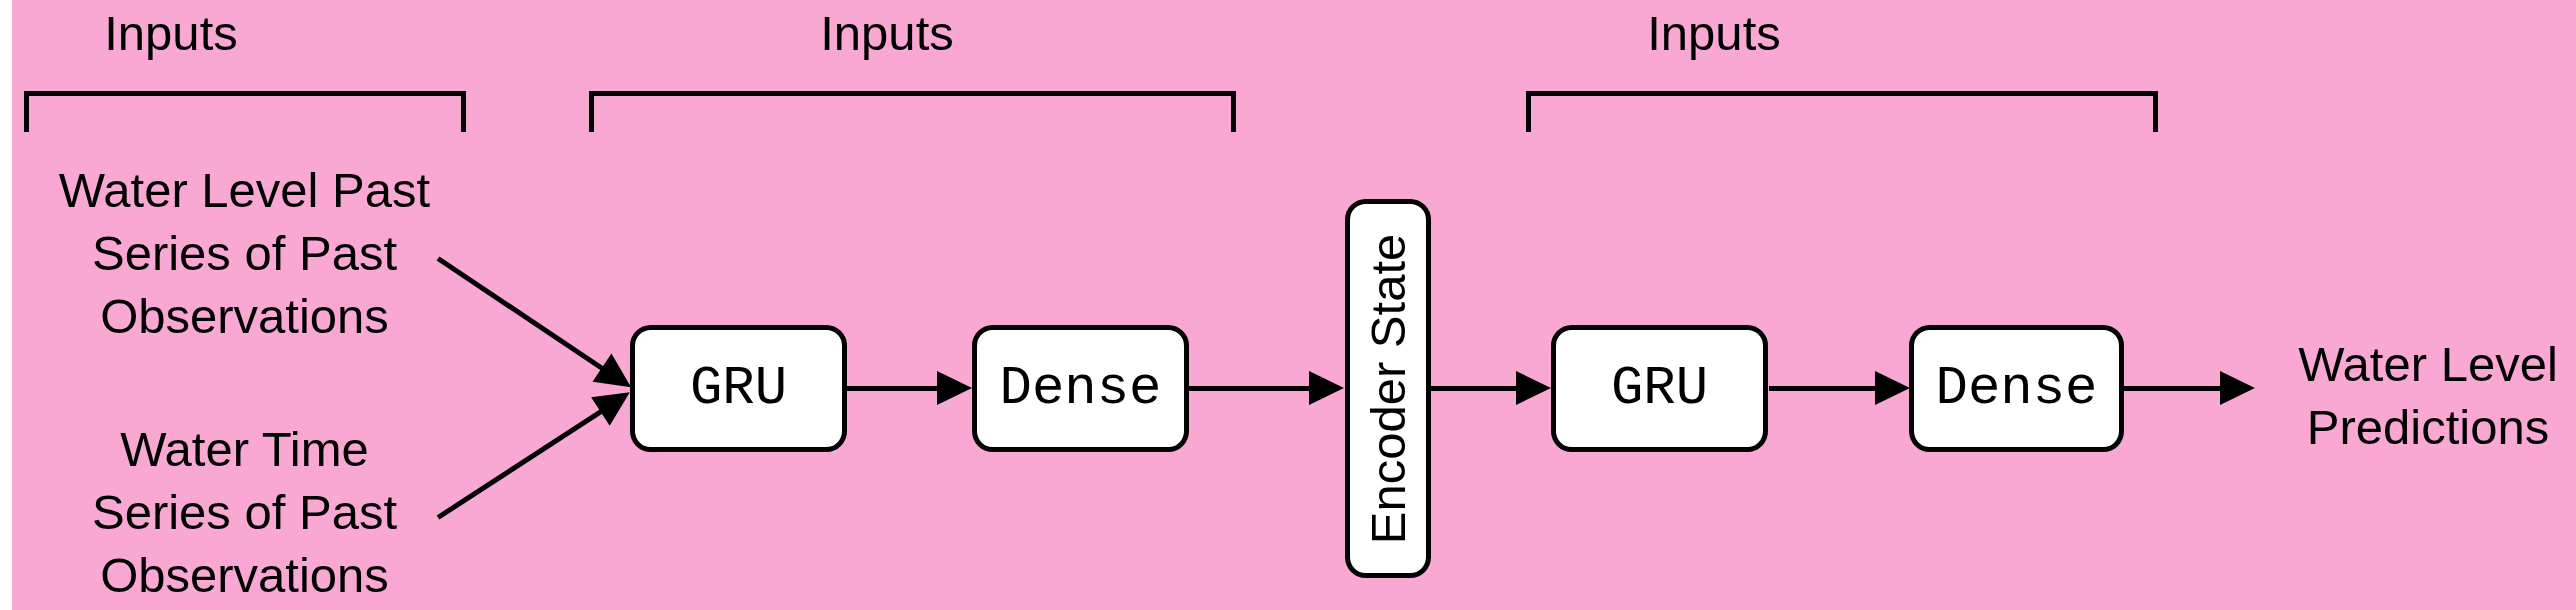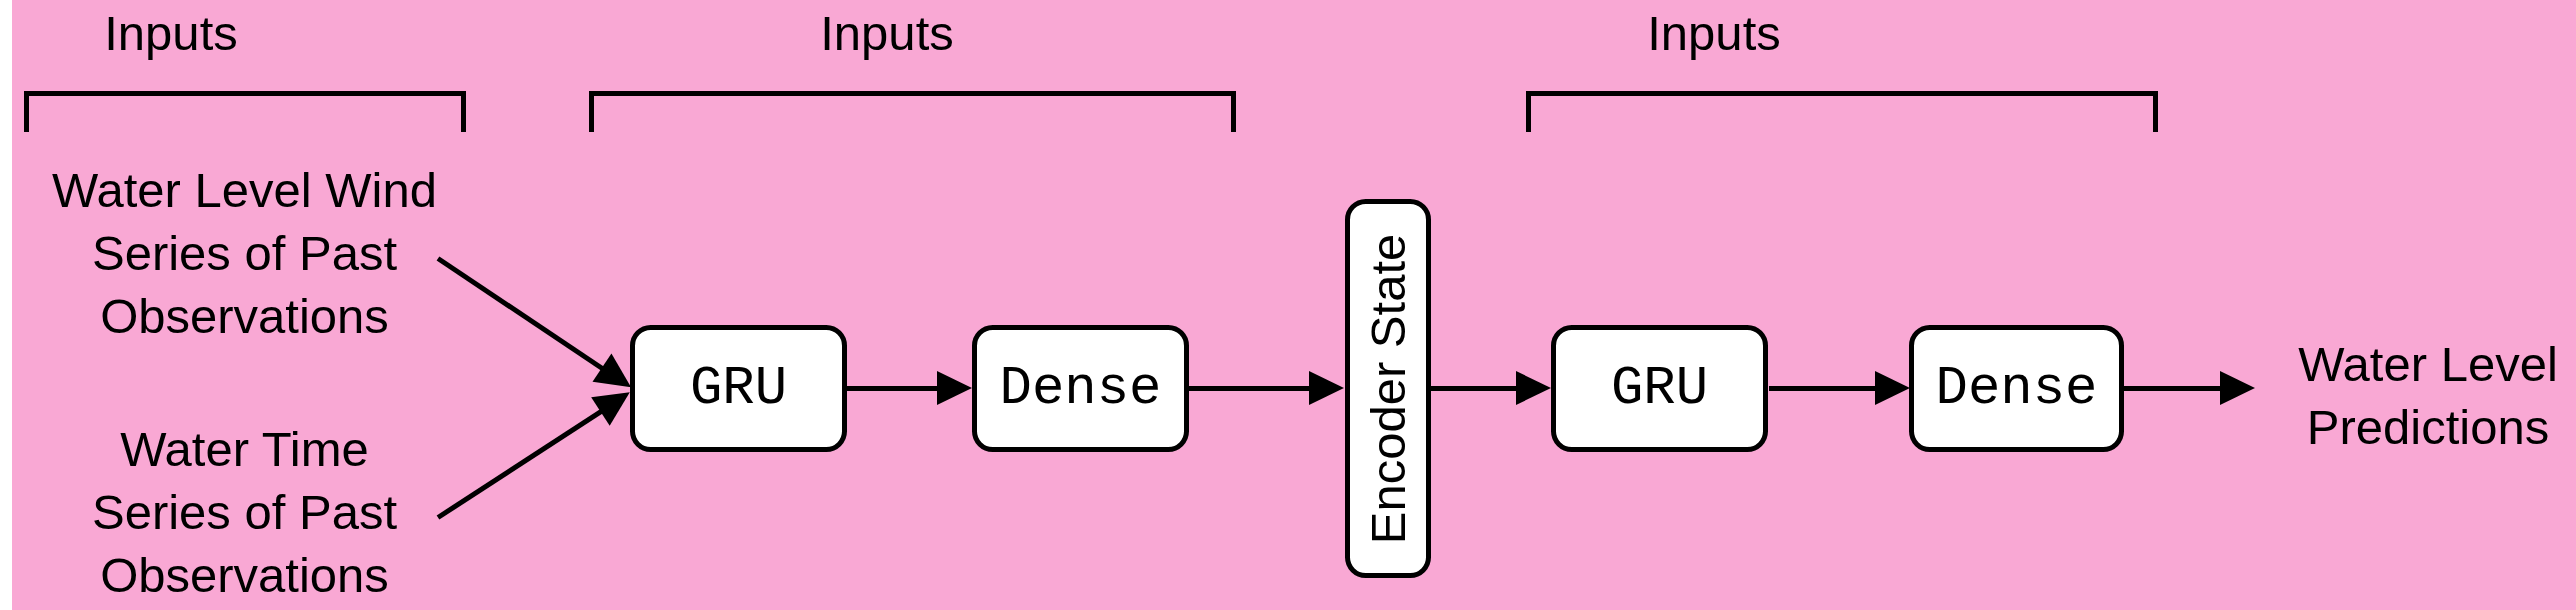--- a/index.html
+++ b/index.html
@@ -118,21 +118,21 @@
 
   <div class="section-label" style="left:159px;">Inputs</div>
   <div class="section-label" style="left:875px;">Inputs</div>
   <div class="section-label" style="left:1702px;">Inputs</div>
 
   <div class="bracket" style="left:12px;  width:442px;"></div>
   <div class="bracket" style="left:577px; width:647px;"></div>
   <div class="bracket" style="left:1514px; width:632px;"></div>
 
   <div class="textblock" style="left:9.5px; top:159px; width:446px;">
-    <div>Water Level Wind</div>
+    <div>Water Level Past</div>
     <div>Series of Past</div>
     <div>Observations</div>
   </div>
 
   <div class="textblock" style="left:9.5px; top:418px; width:446px;">
     <div>Water Time</div>
     <div>Series of Past</div>
     <div>Observations</div>
   </div>
 

